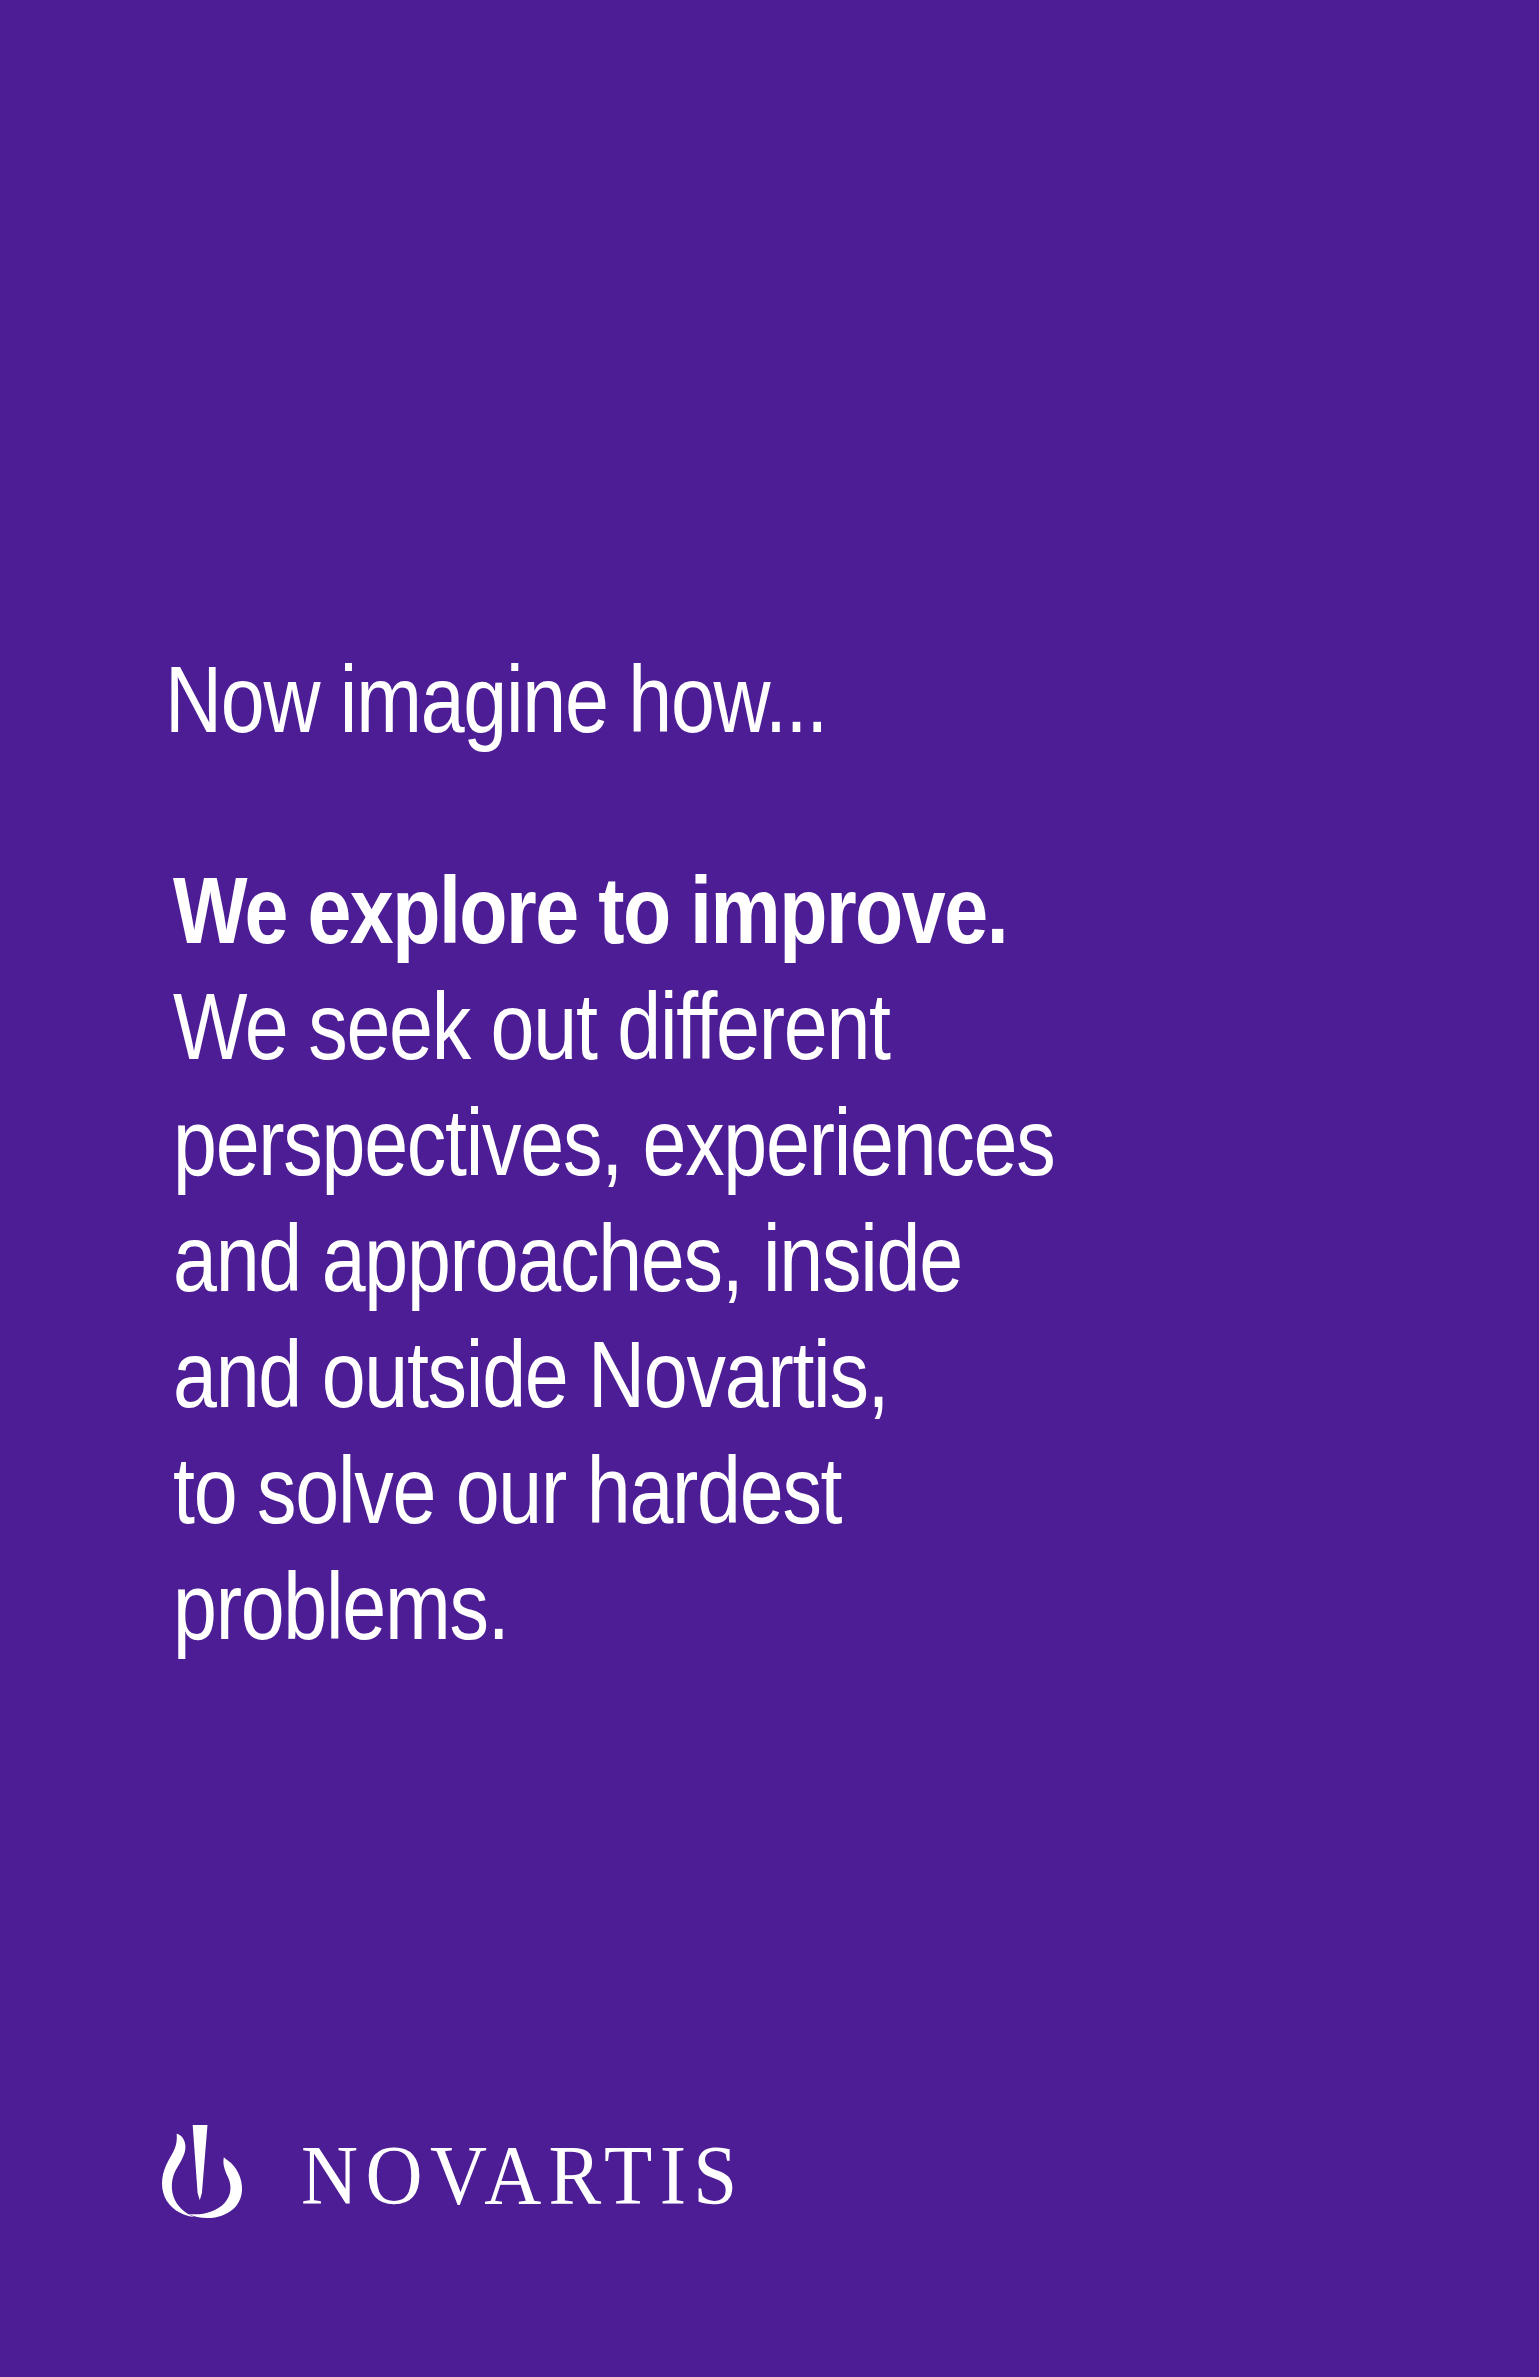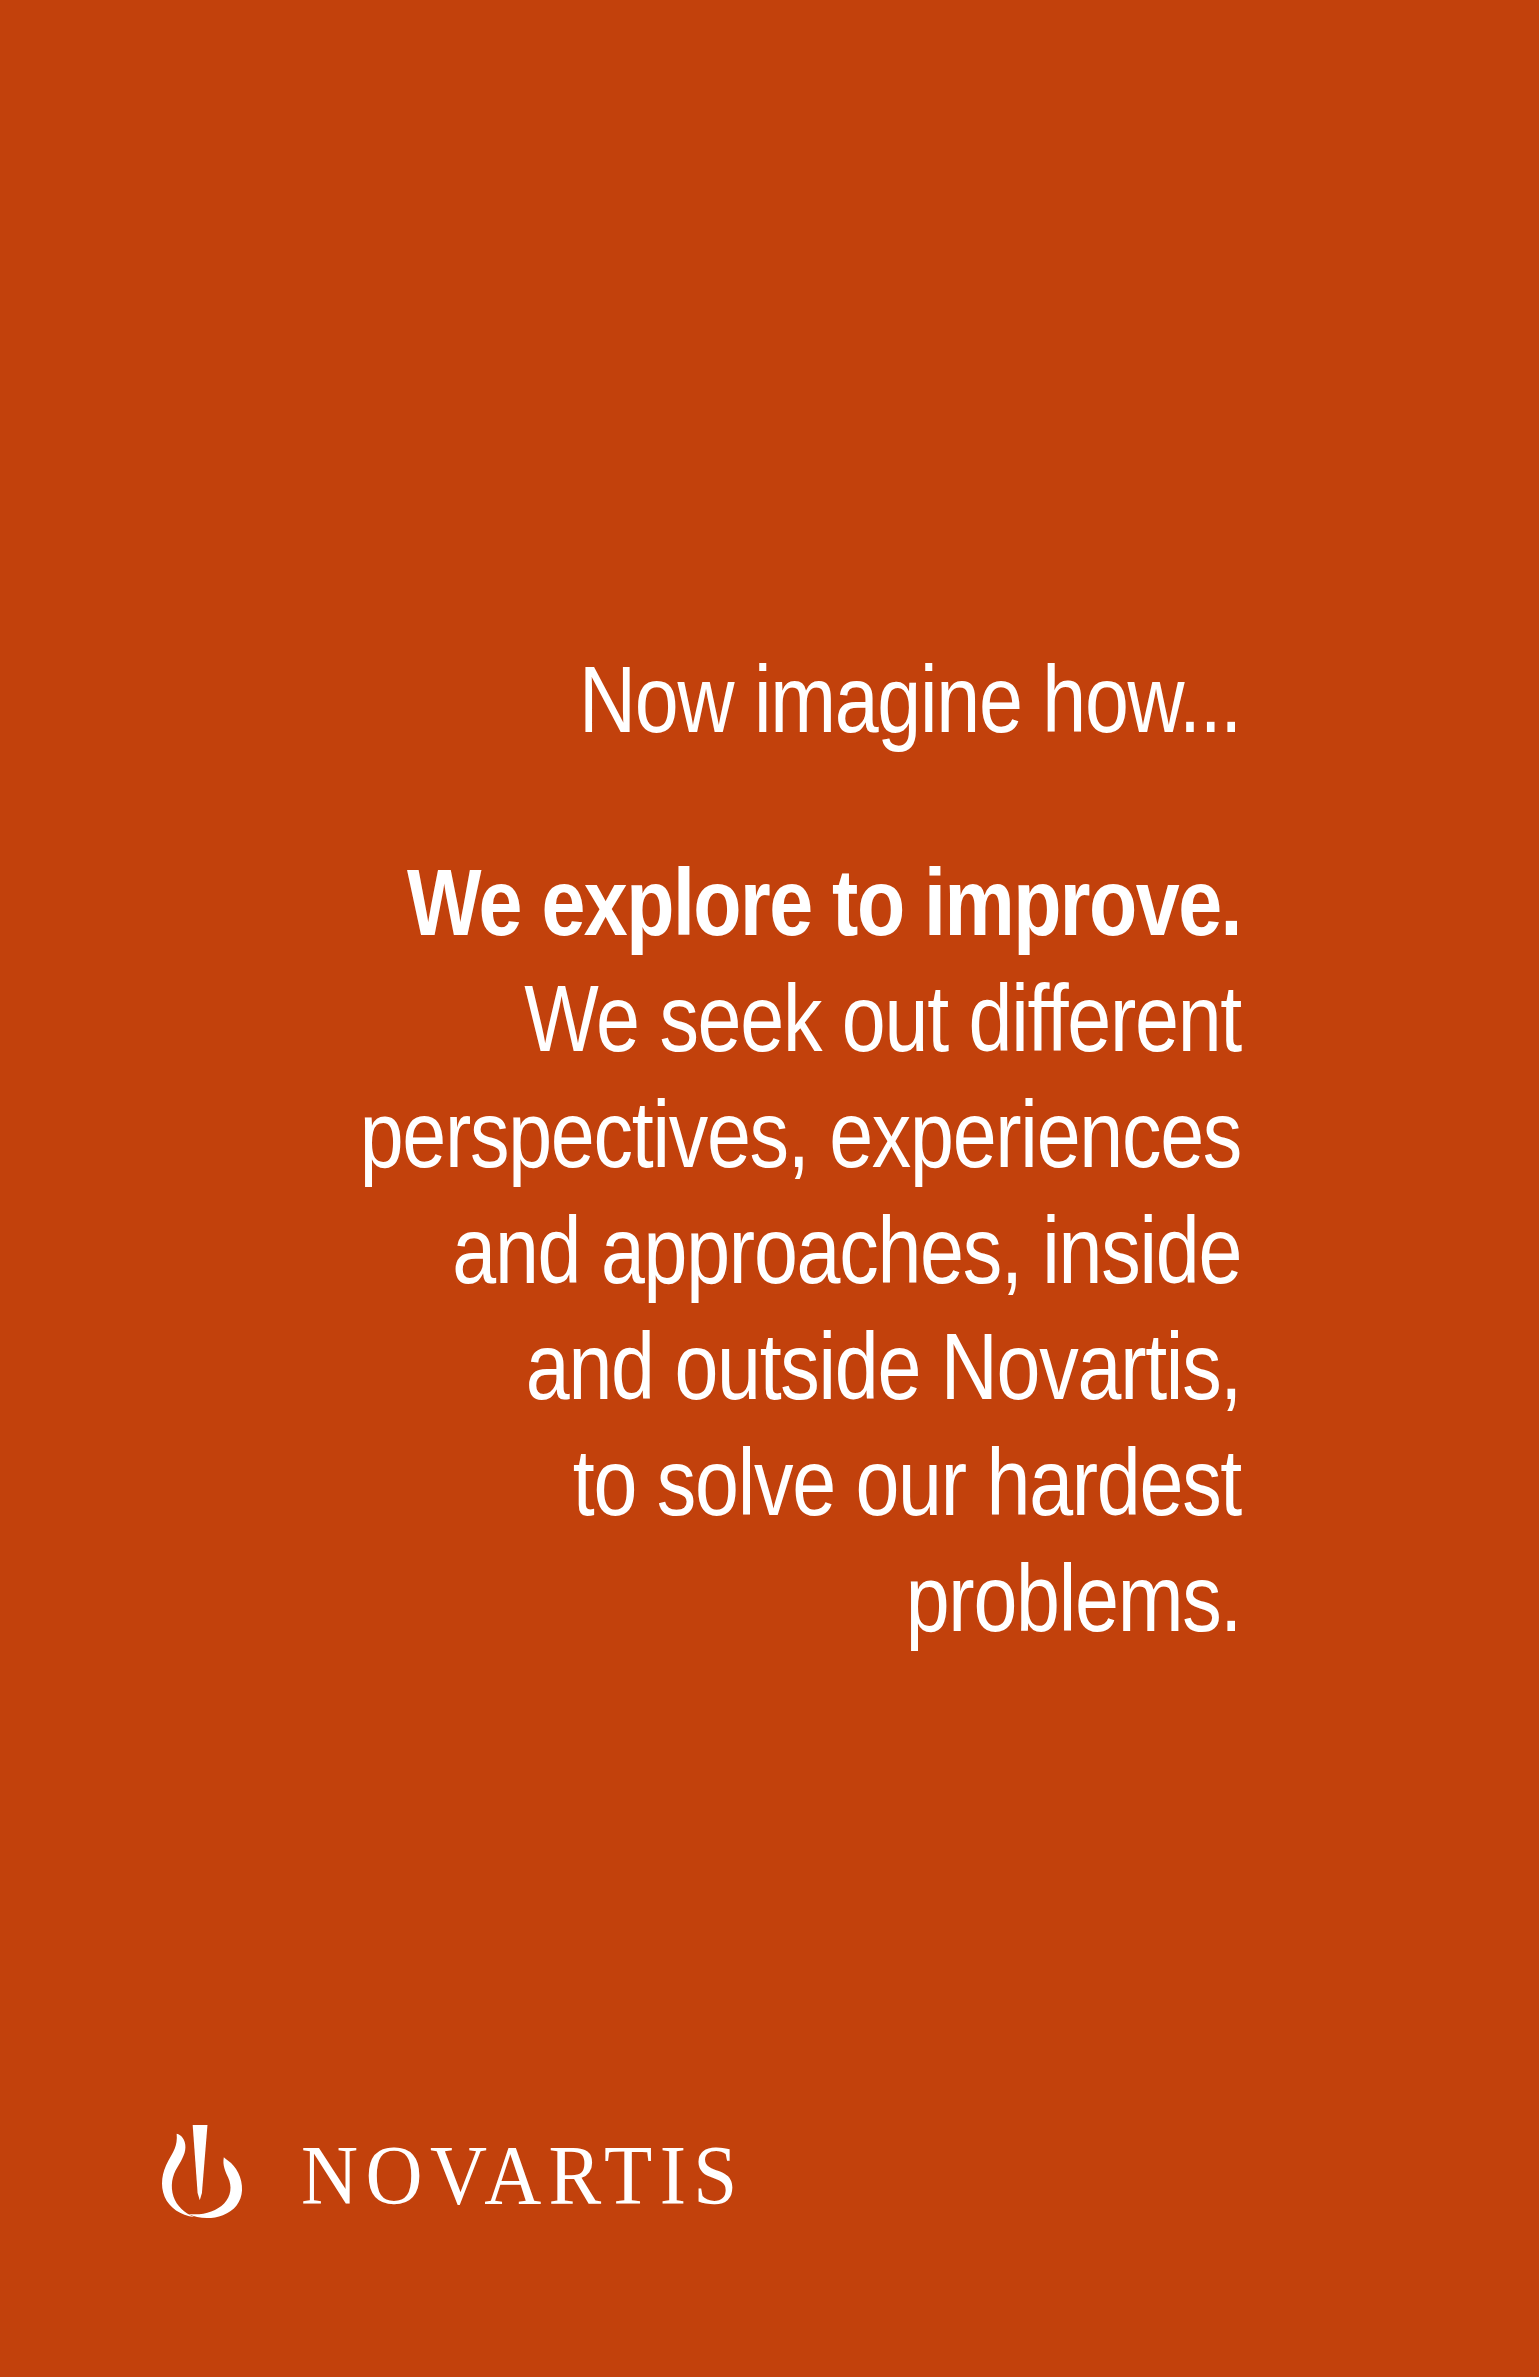--- a/index.html
+++ b/index.html
@@ -11,24 +11,23 @@
   body {
     width: 1540px;
     height: 2377px;
     overflow: hidden;
   }
 
   .poster {
     position: relative;
     width: 1540px;
     height: 2377px;
-    background: #c2410c;
+    background: #4c1d95;
     font-family: "Liberation Sans", "DejaVu Sans", sans-serif;
     color: #ffffff;
-    text-align: right;
     -webkit-font-smoothing: antialiased;
   }
 
   
   .copy-block {
     position: absolute;
     left: 165px;
     top: 641px;
     width: 1281px;
   }
@@ -38,21 +37,21 @@
     line-height: 117px;
     font-weight: 400;
     letter-spacing: -1.5px;
     transform: scaleX(0.84);
     transform-origin: left top;
     white-space: nowrap;
     margin: 0;
   }
 
   .statement {
-    margin: 0;
+    margin: 8px;
     padding-top: 87px;
     font-size: 94px;
     line-height: 116px;
     font-weight: 400;
     letter-spacing: -1.5px;
   }
 
   .statement-line {
     display: block;
     transform: scaleX(0.84);

